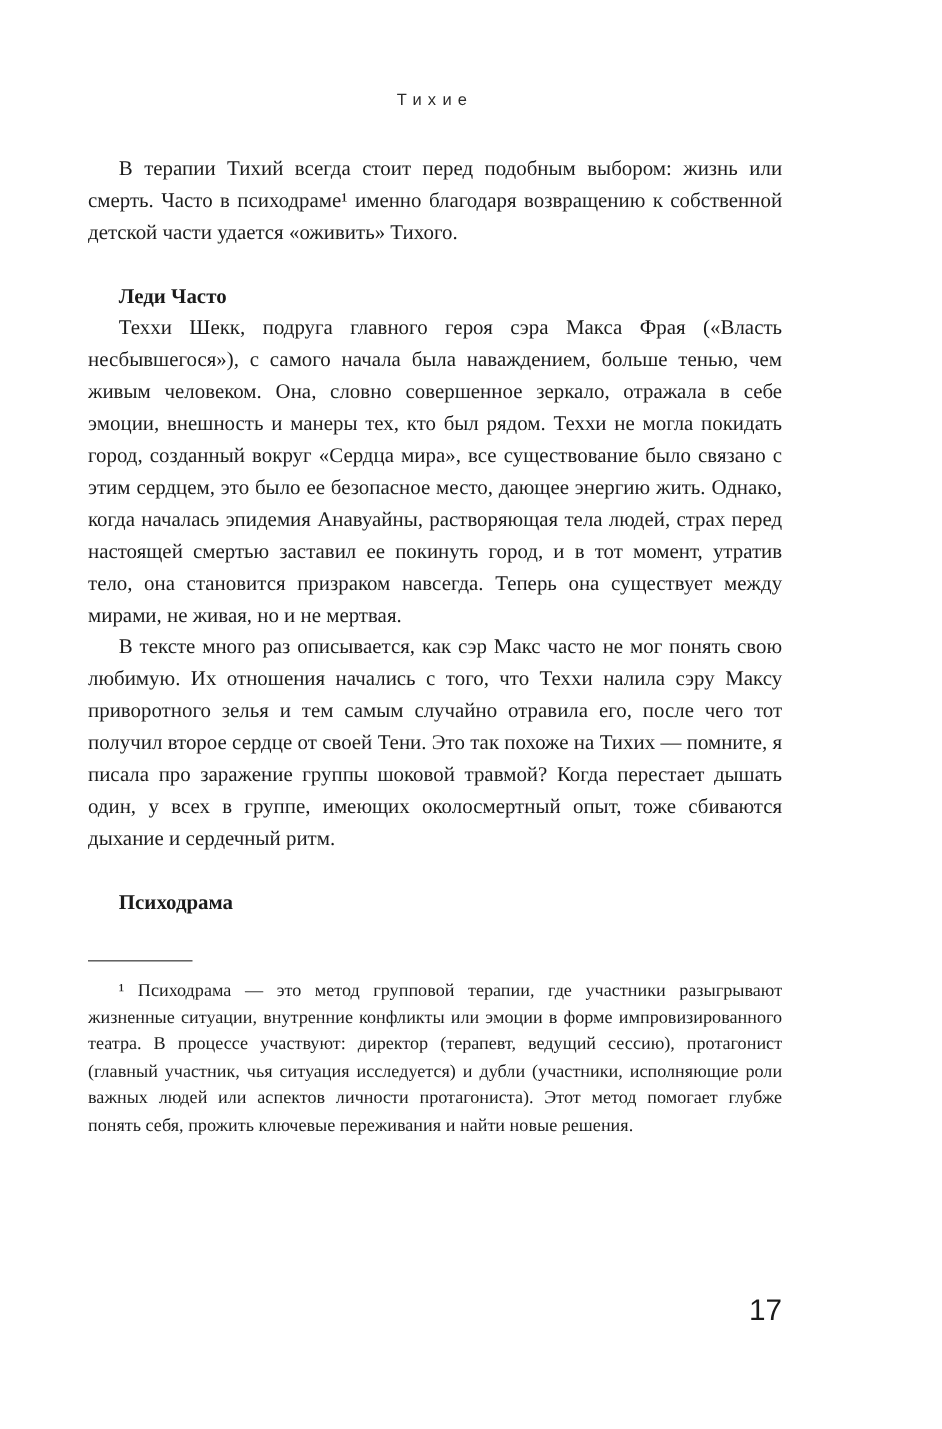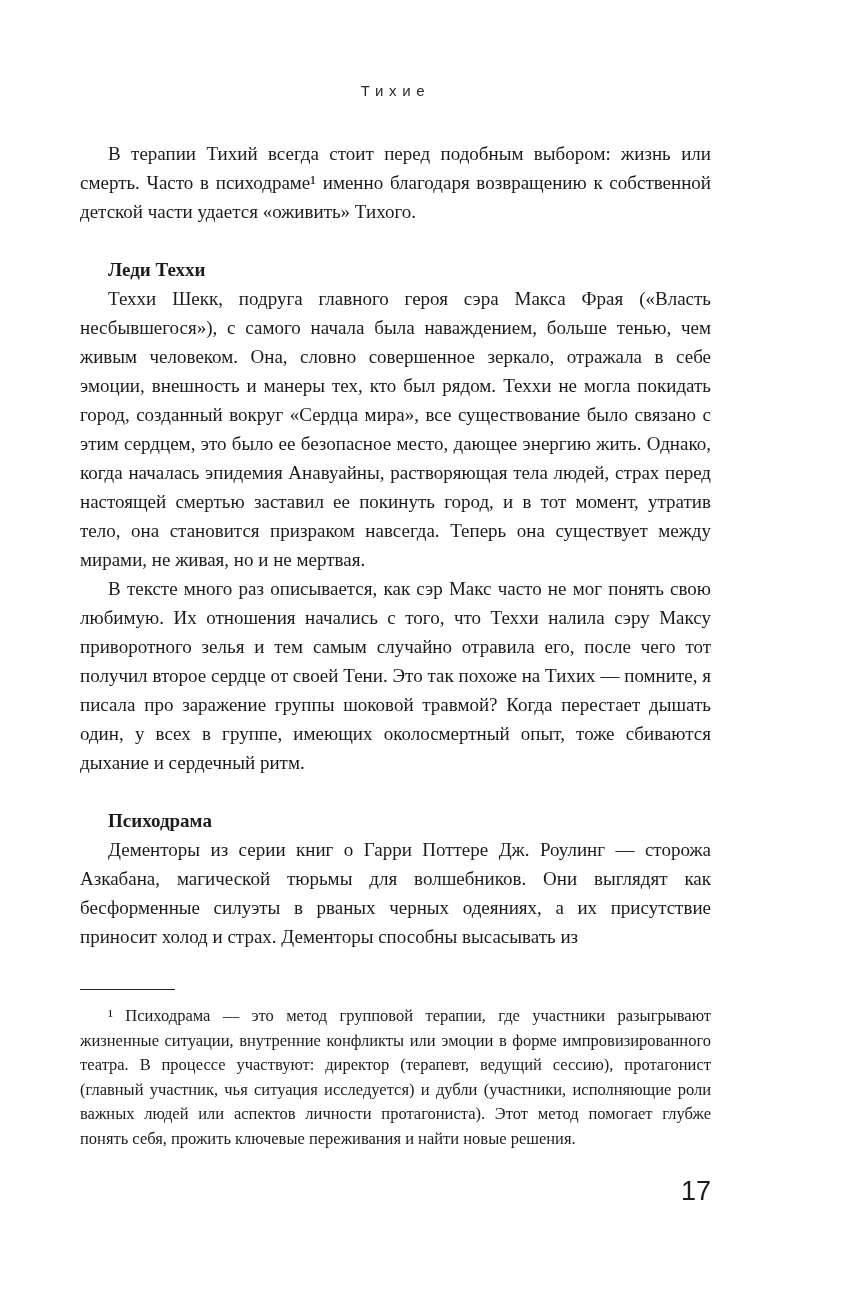--- a/index.html
+++ b/index.html
@@ -78,29 +78,28 @@
 </head>
 <body>
 
 <div class="page">
 
   <div class="running-head">Тихие</div>
 
   <div class="body-text">
     <p class="para">В терапии Тихий всегда стоит перед подобным выбором: жизнь или смерть. Часто в психодраме¹ именно благодаря возвращению к собственной детской части удается «оживить» Тихого.</p>
 
-    <h2 class="heading">Леди Теххи</h2>
+    <h2 class="heading">Леди Часто</h2>
 
     <p class="para">Теххи Шекк, подруга главного героя сэра Макса Фрая («Власть несбывшегося»), с самого начала была наваждением, больше тенью, чем живым человеком. Она, словно совершенное зеркало, отражала в себе эмоции, внешность и манеры тех, кто был рядом. Теххи не могла покидать город, созданный вокруг «Сердца мира», все существование было связано с этим сердцем, это было ее безопасное место, дающее энергию жить. Однако, когда началась эпидемия Анавуайны, растворяющая тела людей, страх перед настоящей смертью заставил ее покинуть город, и в тот момент, утратив тело, она становится призраком навсегда. Теперь она существует между мирами, не живая, но и не мертвая.</p>
 
     <p class="para">В тексте много раз описывается, как сэр Макс часто не мог понять свою любимую. Их отношения начались с того, что Теххи налила сэру Максу приворотного зелья и тем самым случайно отравила его, после чего тот получил второе сердце от своей Тени. Это так похоже на Тихих — помните, я писала про заражение группы шоковой травмой? Когда перестает дышать один, у всех в группе, имеющих околосмертный опыт, тоже сбиваются дыхание и сердечный ритм.</p>
 
     <h2 class="heading">Психодрама</h2>
 
-    <p class="para">Дементоры из серии книг о Гарри Поттере Дж. Роулинг — сторожа Азкабана, магической тюрьмы для волшебников. Они выглядят как бесформенные силуэты в рваных черных одеяниях, а их присутствие приносит холод и страх. Дементоры способны высасывать из</p>
   </div>
 
   <div class="footnote-block">
     <div class="footnote-rule"></div>
     <p class="footnote">¹ Психодрама — это метод групповой терапии, где участники разыгрывают жизненные ситуации, внутренние конфликты или эмоции в форме импровизированного театра. В процессе участвуют: директор (терапевт, ведущий сессию), протагонист (главный участник, чья ситуация исследуется) и дубли (участники, исполняющие роли важных людей или аспектов личности протагониста). Этот метод помогает глубже понять себя, прожить ключевые переживания и найти новые решения.</p>
   </div>
 
   <div class="page-number">17</div>
 
 </div>

